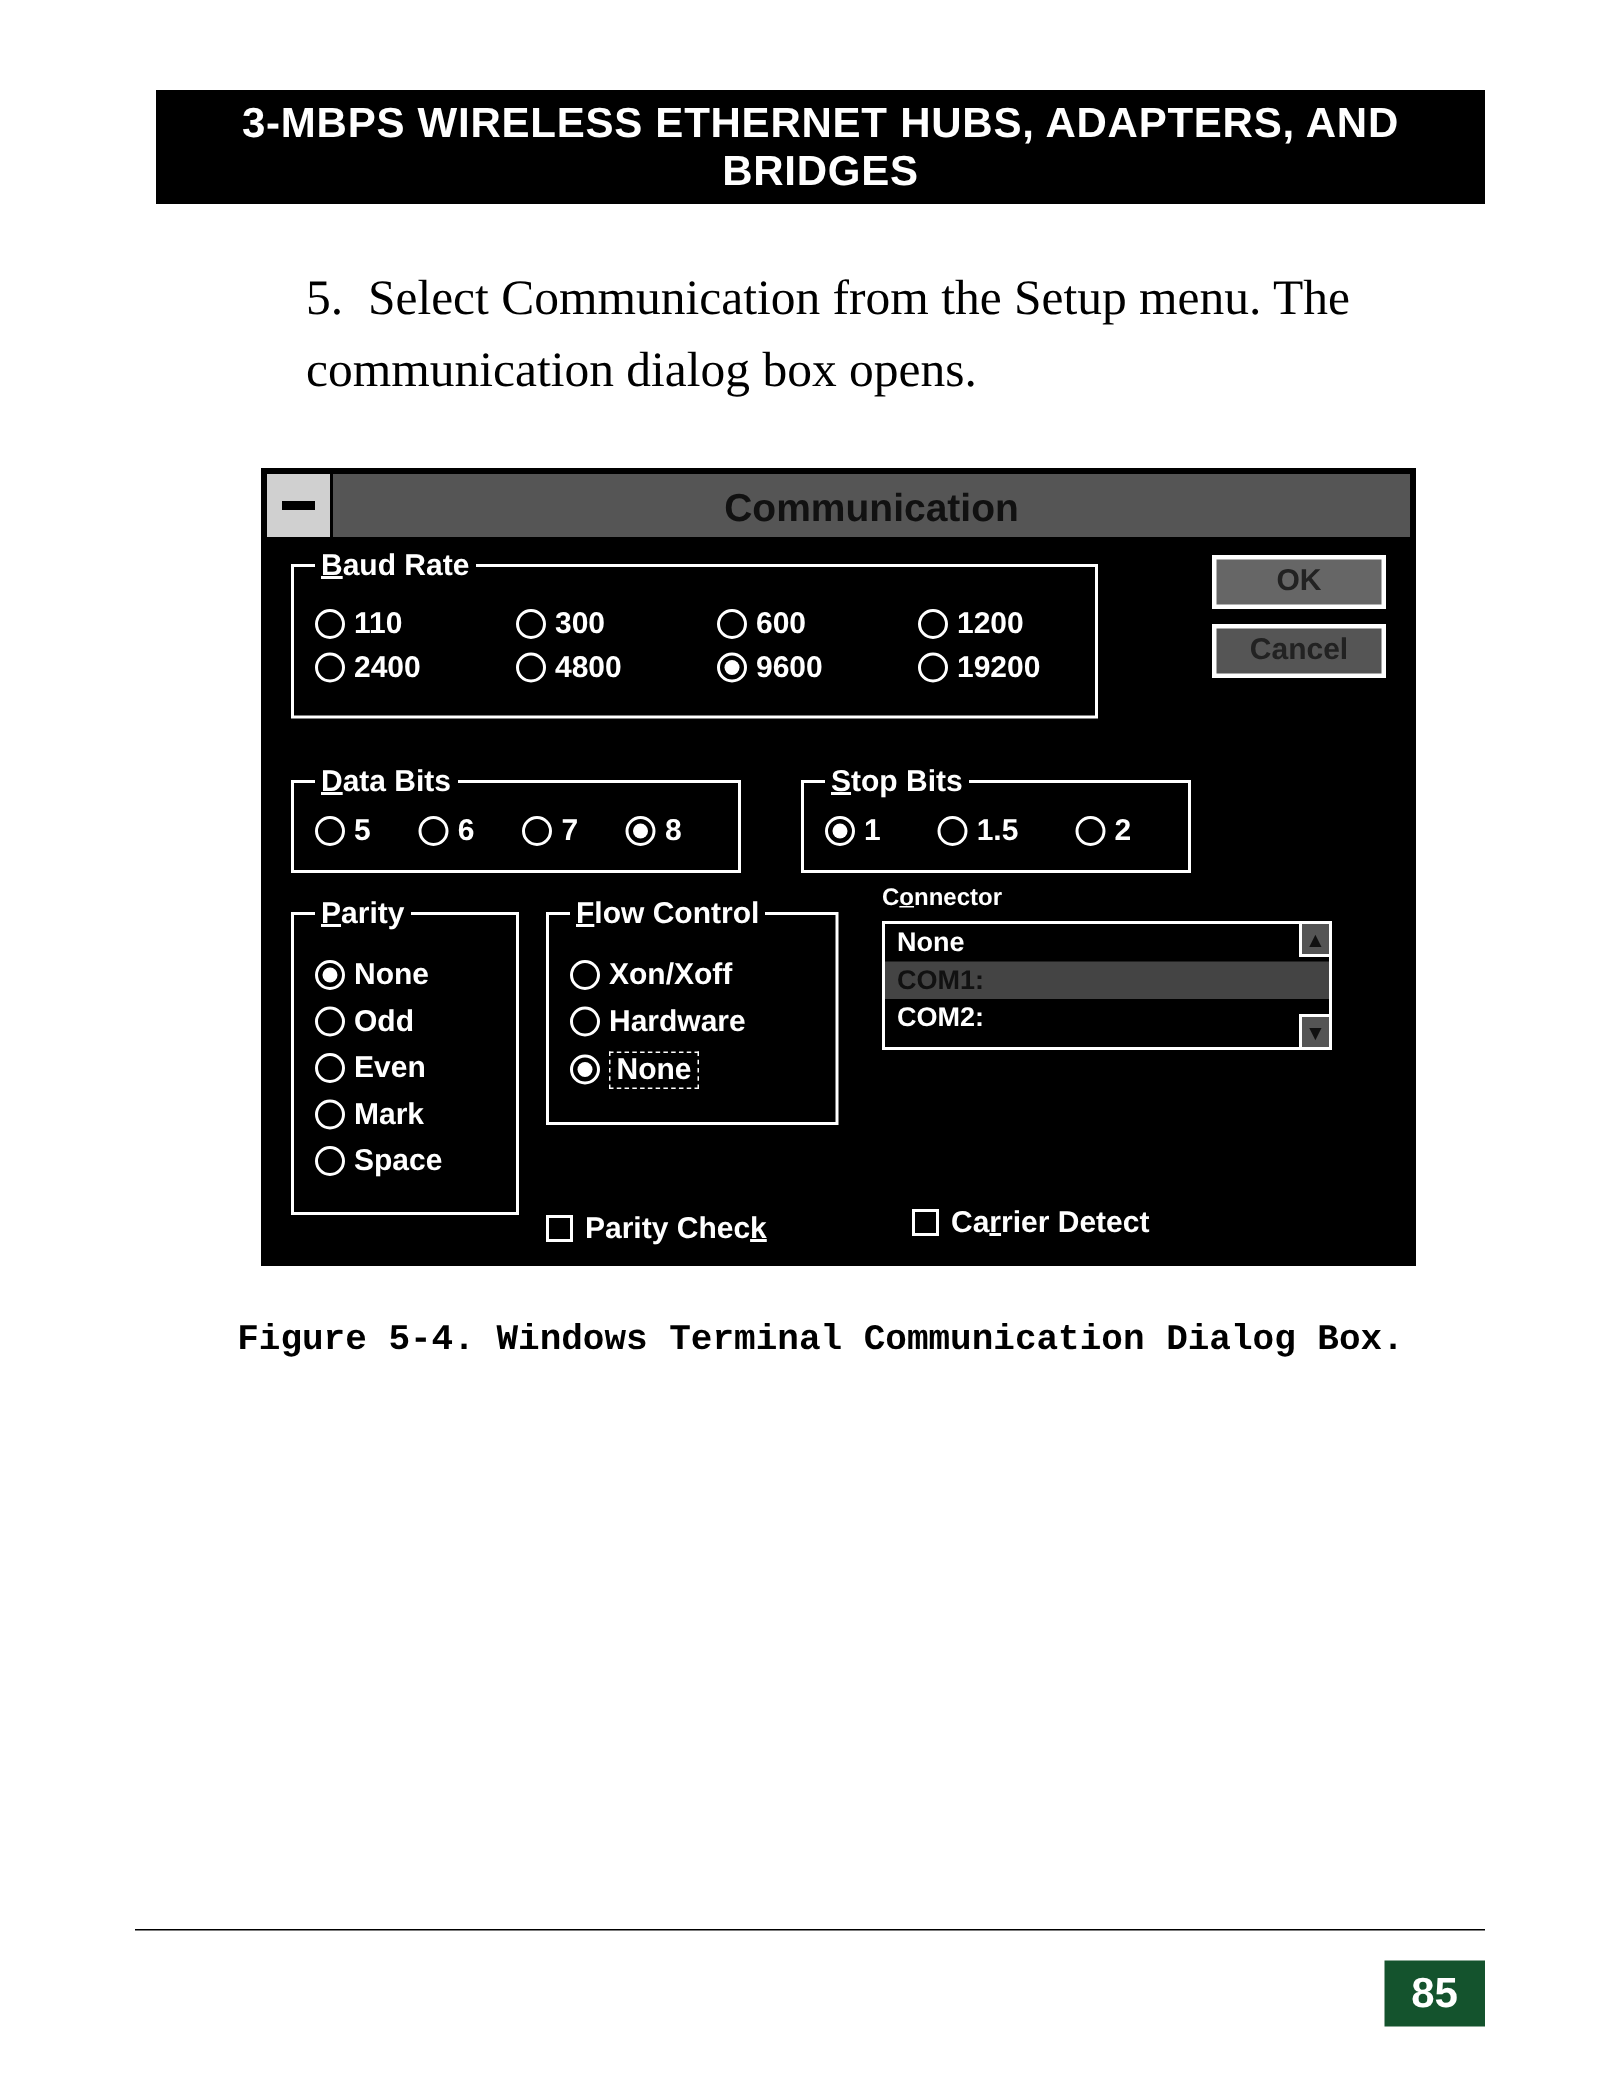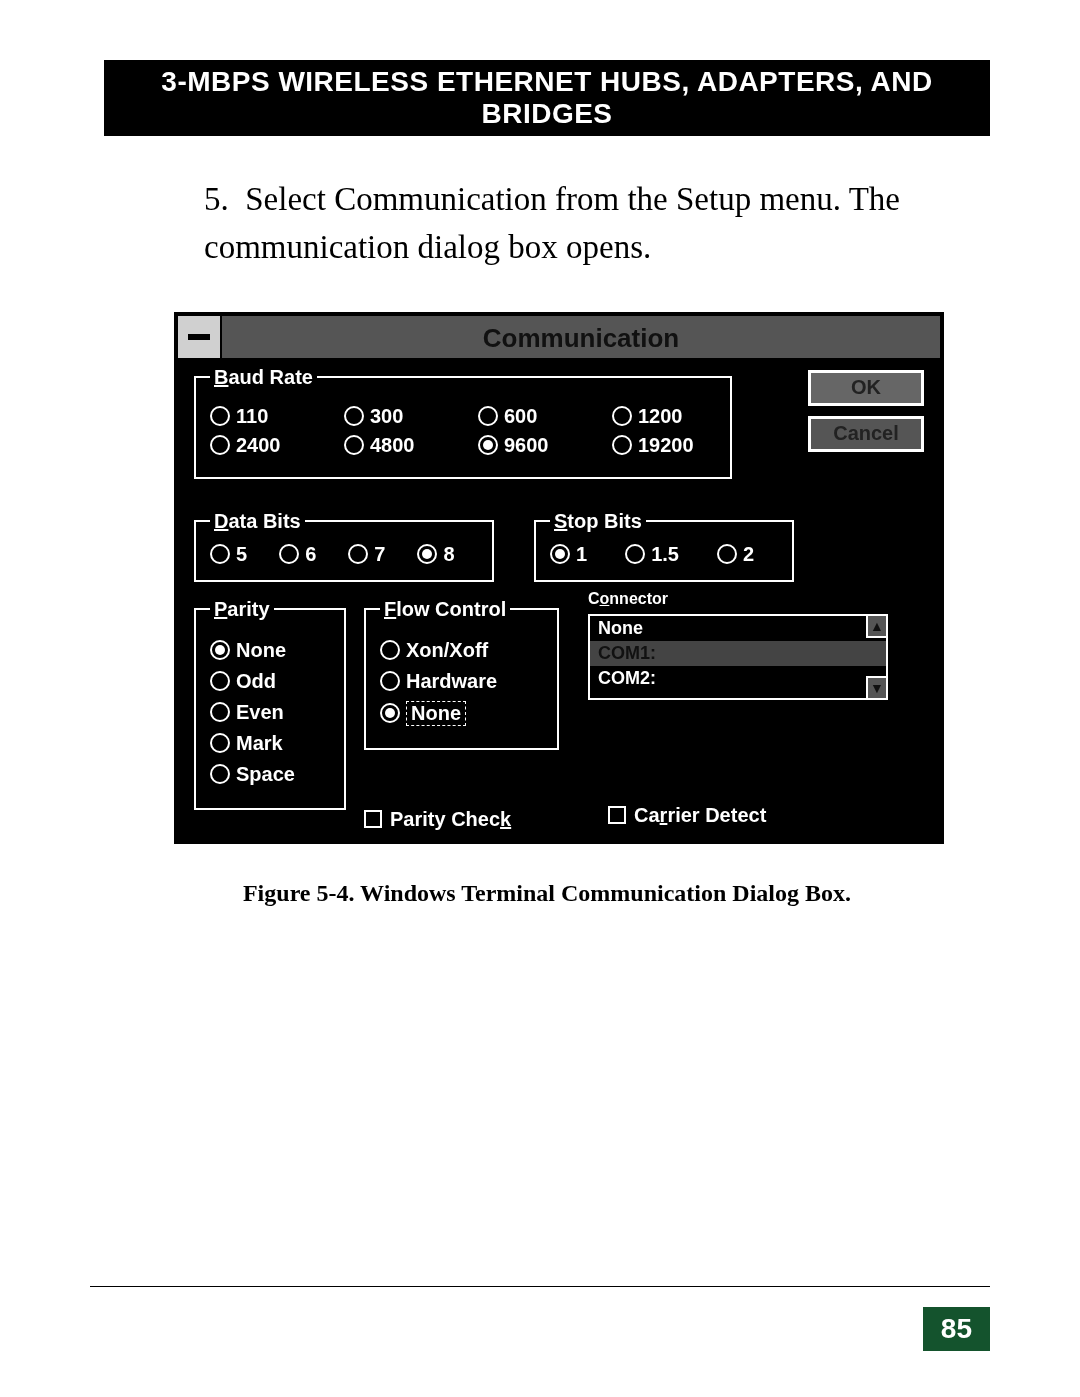--- a/index.html
+++ b/index.html
@@ -109,21 +109,21 @@
     background: #555; color: #111; display: flex; align-items: center; justify-content: center;
     font-size: 14px; border-left: 2px solid #fff;
   }
   .listbox .scroll-up { top: 0; border-bottom: 2px solid #fff; }
   .listbox .scroll-dn { bottom: 0; border-top: 2px solid #fff; }
 
   .pcheck { position: absolute; left: 186px; top: 432px; margin-top: 16px; }
   .cdetect { position: absolute; left: 430px; top: 444px; }
 
   .caption {
-    text-align: center; font-family: Liberation Serif, serif;
+    text-align: center; font-family: Liberation Mono, monospace;
     font-size: 24px; font-weight: 700; margin-top: 36px;
   }
   .footer-line {
     position: absolute; left: 90px; right: 90px; bottom: 110px;
     border-top: 1.5px solid #000;
   }
   .page-num {
     position: absolute; right: 90px; bottom: 46px;
     background: #14532d; color: #fff; font-family: Arial, sans-serif;
     font-weight: 700; font-size: 28px; padding: 6px 18px;

